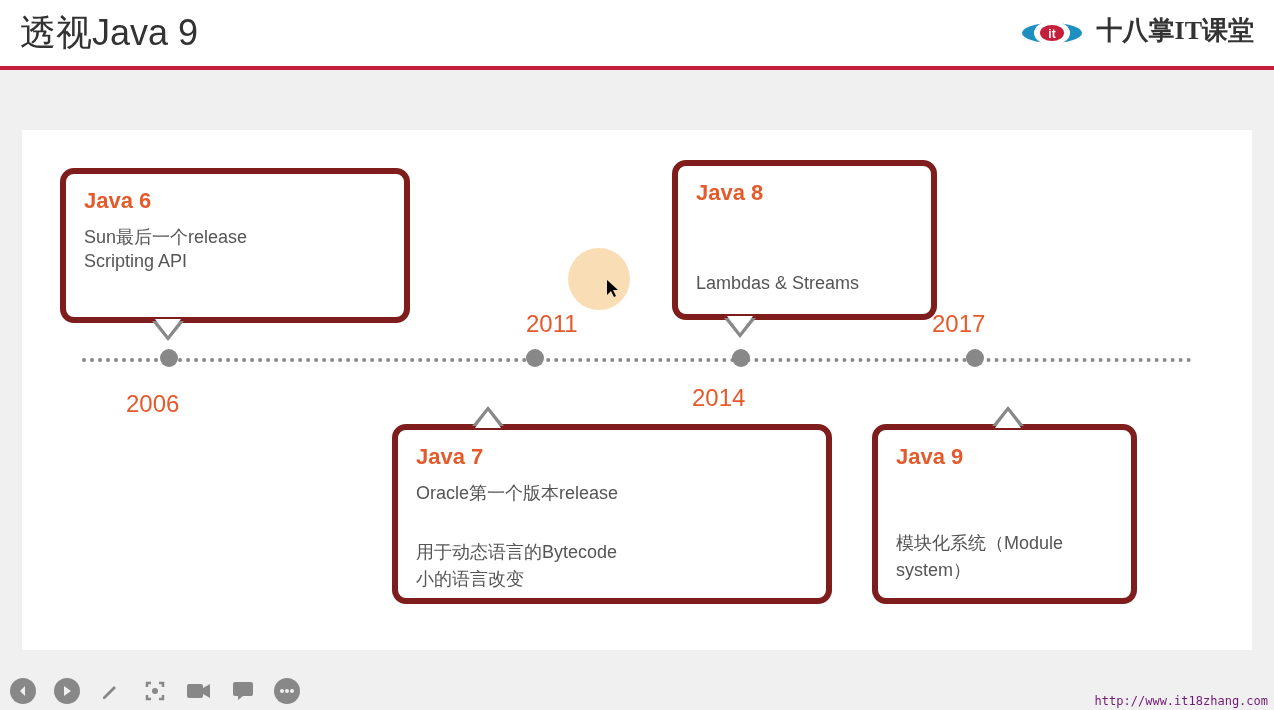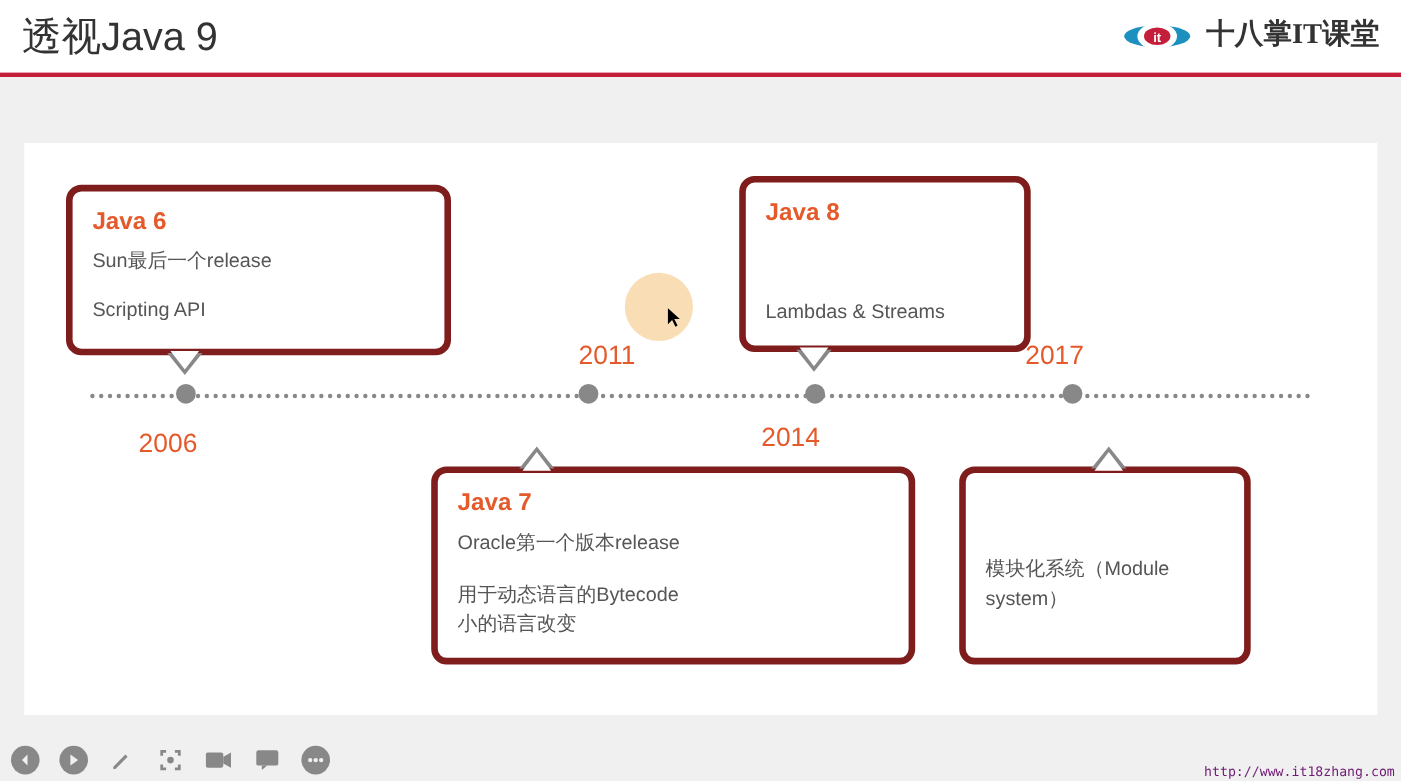--- a/index.html
+++ b/index.html
@@ -81,21 +81,20 @@
     margin-bottom: 10px;
   }
   .card-line {
     color: #555;
     font-size: 18px;
     line-height: 1.5;
   }
   .card-sub {
     color: #555;
     font-size: 18px;
-    margin-top: 20px;
   }
   .pointer {
     position: absolute;
     width: 0;
     height: 0;
   }
   .pointer-down {
     border-left: 16px solid transparent;
     border-right: 16px solid transparent;
     border-top: 20px solid #888;
@@ -209,26 +208,27 @@
 
   <div class="card" style="left:650px; top:30px; width:265px; height:160px">
     <div class="card-title">Java 8</div>
     <div class="card-line" style="margin-top:64px">Lambdas &amp; Streams</div>
   </div>
   <div class="pointer pointer-down" style="left:702px; top:188px"></div>
 
   <div class="card" style="left:370px; top:294px; width:440px; height:180px">
     <div class="card-title">Java 7</div>
     <div class="card-line">Oracle第一个版本release</div>
-    <div class="card-line" style="margin-top:20px">用于动态语言的Bytecode</div>
+    <div class="card-line" style="margin-top:32px">用于动态语言的Bytecode</div>
     <div class="card-line">小的语言改变</div>
   </div>
   <div class="pointer pointer-up" style="left:450px; top:276px"></div>
 
   <div class="card" style="left:850px; top:294px; width:265px; height:180px">
+    <div class="card-title">Java 9</div>
     <div class="card-line" style="margin-top:60px">模块化系统（Module system）</div>
   </div>
   <div class="pointer pointer-up" style="left:970px; top:276px"></div>
 
   <div class="highlight-circle" style="left:546px; top:118px"></div>
   <div class="cursor-arrow" style="left:585px; top:150px">
     <svg width="14" height="18" viewBox="0 0 14 18">
         <path d="M0 0 L0 15 L4 11 L7 17 L9 16 L6 10 L11 10 Z" fill="#000"></path>
       </svg>
   </div>

